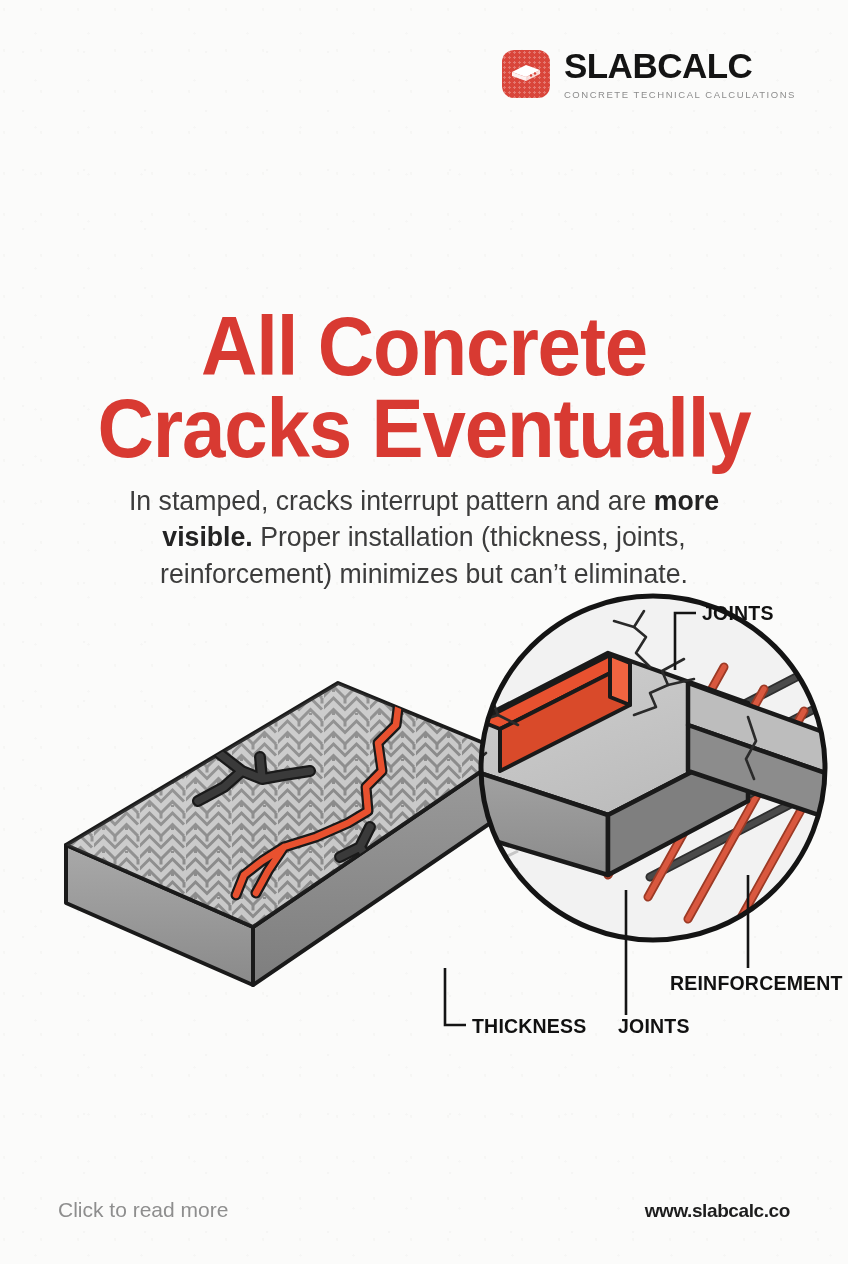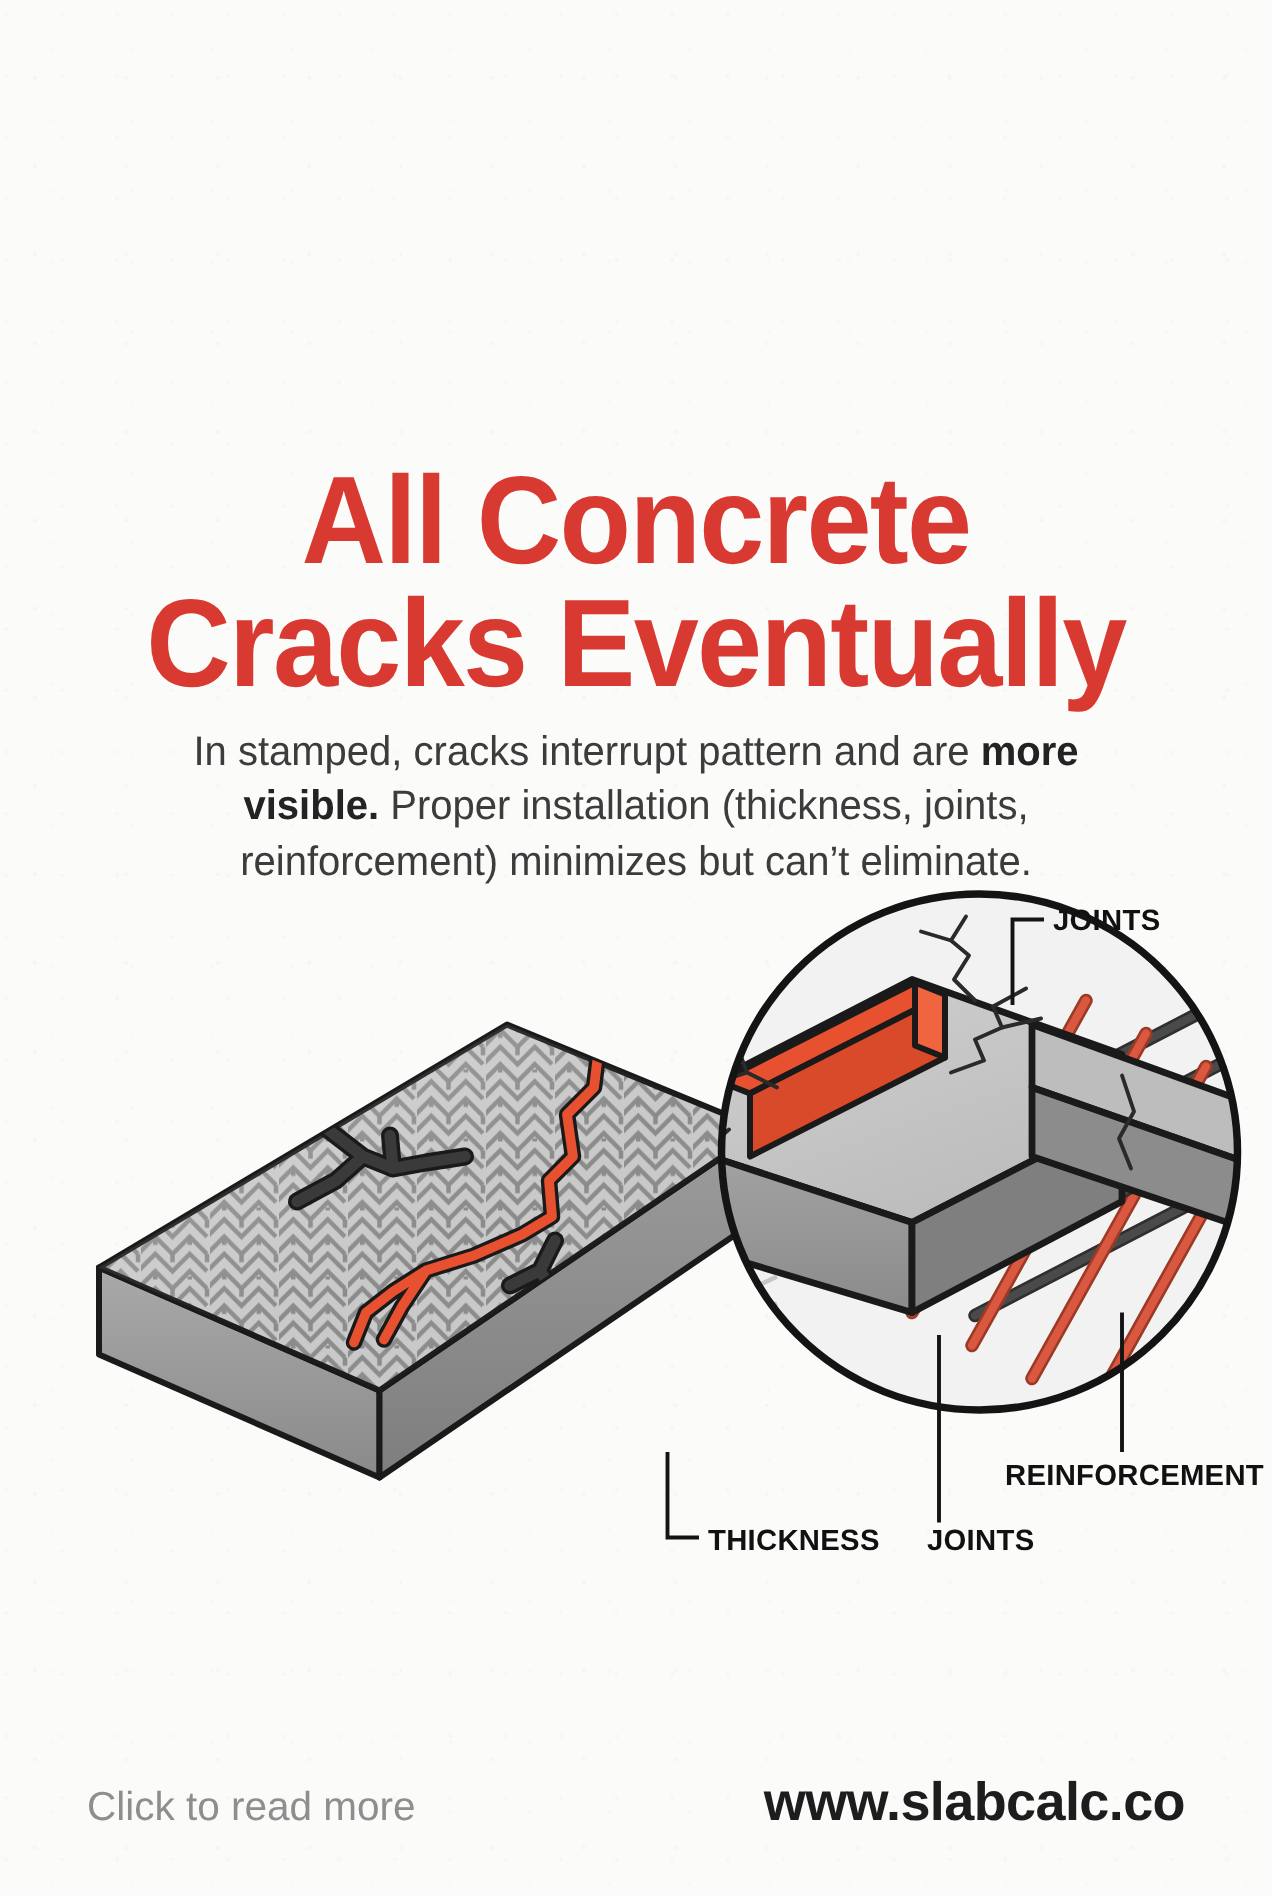--- a/index.html
+++ b/index.html
@@ -126,37 +126,56 @@
     position: absolute;
     left: 58px;
     right: 58px;
     bottom: 42px;
     display: flex;
     align-items: baseline;
     justify-content: space-between;
     z-index: 3;
   }
   .footer-cta {
-    font-size: 27px;
+    font-size: 21px;
     color: #8e8e8e;
     font-family: "Liberation Sans Narrow", "Liberation Sans", sans-serif;
   }
   .footer-url {
-    font-size: 36px;
+    font-size: 19px;
     font-weight: 700;
     color: #1d1d1d;
     letter-spacing: -0.4px;
     font-family: "Liberation Sans Narrow", "Liberation Sans", sans-serif;
   }
 </style>
 </head>
 <body>
 
 <div id="poster">
 
+  <div class="logo-block">
+    <div class="logo-badge">
+      <svg width="48" height="48" viewBox="0 0 48 48" aria-hidden="true">
+        <g fill="#ffffff">
+          <path d="M10 22 L24 15 L38 20 L24 27 Z"></path>
+          <path d="M10 22 L10 26 L24 31 L24 27 Z" opacity=".92"></path>
+          <path d="M24 27 L24 31 L38 24 L38 20 Z" opacity=".8"></path>
+        </g>
+        <g fill="#d9453a">
+          <circle cx="29" cy="25.4" r="1.25"></circle>
+          <circle cx="33" cy="23.5" r="1.25"></circle>
+        </g>
+      </svg>
+    </div>
+    <div class="logo-words">
+      <span class="logo-name">SLABCALC</span>
+      <span class="logo-tag">CONCRETE TECHNICAL CALCULATIONS</span>
+    </div>
+  </div>
 
   <h1 class="headline">
     <span class="l1">All Concrete</span>
     <span class="l2">Cracks Eventually</span>
   </h1>
 
   <p class="subtitle"><span>In stamped, cracks interrupt pattern and are </span><b>more visible.</b><span> Proper installation (thickness, joints, reinforcement) minimizes but can’t eliminate.</span></p>
 
   <div class="art">
     <svg width="848" height="500" viewBox="0 0 848 500" aria-hidden="true">

